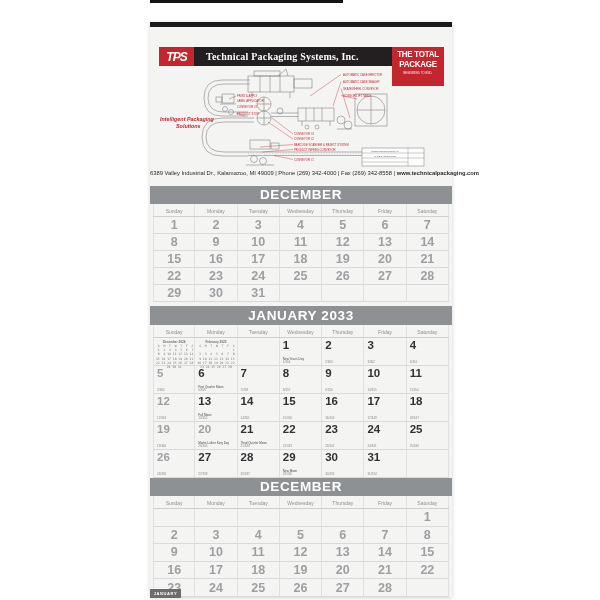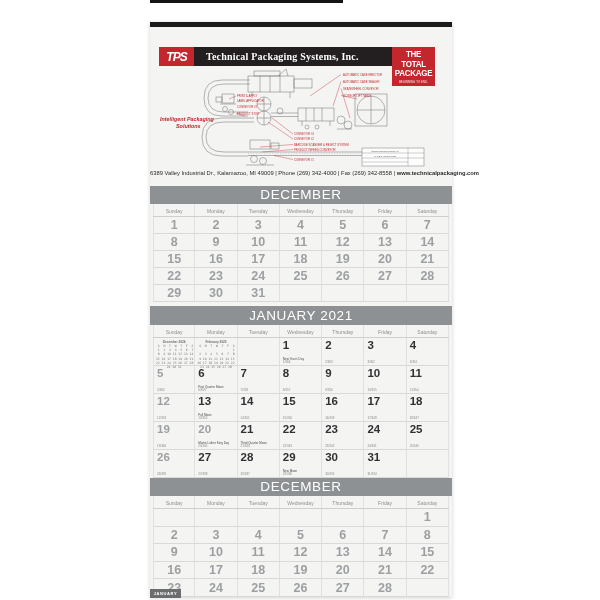--- a/index.html
+++ b/index.html
@@ -10,35 +10,35 @@
          box-shadow:0 1px 4px rgba(0,0,0,0.18);}
   .sheet-top-edge{position:absolute;left:0;top:0;width:100%;height:5px;background:#1b1b1b;}
 
   
   .header-bar{position:absolute;left:9px;top:25px;width:276px;height:19px;background:#231f20;
               display:flex;align-items:center;}
   .logo-box{width:35px;height:19px;background:#c4262e;display:flex;align-items:center;justify-content:center;}
   .logo-box span{color:#fff;font-weight:bold;font-style:italic;font-size:12px;letter-spacing:-1px;}
   .company{color:#fff;font-family:"Liberation Serif",serif;font-weight:bold;font-size:10px;margin-left:12px;
            letter-spacing:0.2px;white-space:nowrap;}
-  .badge{position:absolute;left:242px;top:25px;width:43px;height:39px;background:#c4262e;color:#fff;
+  .badge{position:absolute;left:242px;top:25px;width:52px;height:39px;background:#c4262e;color:#fff;
          text-align:center;padding-top:3px;box-sizing:border-box;z-index:3;}
   .badge .b1,.badge .b2{font-weight:800;font-size:8.5px;line-height:9.5px;letter-spacing:-0.3px;
         transform:scaleX(0.94);transform-origin:center;}
   .badge .b3{font-size:2.6px;margin-top:2.5px;letter-spacing:0.2px;}
 
   .diagram{position:absolute;left:0;top:46px;width:302px;height:102px;}
 
   .address{position:absolute;left:0;top:148px;width:100%;text-align:center;font-size:5.8px;color:#2b2b2b;
            white-space:nowrap;}
   .address b{font-weight:bold;}
 
   
   .month{position:absolute;left:0;width:302px;}
-  .month-bar{background:#8e9193;color:#ffffff;font-weight:400;text-align:center;
+  .month-bar{background:#8e9193;color:#ffffff;font-weight:700;text-align:center;
              letter-spacing:0.6px;font-size:13.5px;}
   .month-dec{top:164px;} .month-jan{top:284px;} .month-feb{top:456px;}
   .month-dec .month-bar,.month-feb .month-bar{height:18px;line-height:18px;}
   .month-jan .month-bar{height:19px;line-height:19px;}
   .weekdays{display:grid;grid-template-columns:repeat(7,1fr);margin:0 3px;border-bottom:1px solid #cfcfce;}
   .wd{font-size:5px;color:#8f8f8f;text-align:center;padding:4px 0 2px 0;border-right:1px solid #e2e2e1;}
   .wd:first-child{border-left:1px solid #e2e2e1;}
   .grid{display:grid;grid-template-columns:repeat(7,1fr);margin:0 3px;}
   .month-dec .grid{grid-auto-rows:17px;}
   .month-jan .grid{grid-auto-rows:28px;}
@@ -297,21 +297,21 @@
           <span class="num-gray">31</span>
         </div>
         <div class="cell simple"></div>
         <div class="cell simple"></div>
         <div class="cell simple"></div>
         <div class="cell simple"></div>
       </div>
   </div>
 
   <div class="month month-jan">
-    <div class="month-bar">JANUARY 2021</div>
+    <div class="month-bar">JANUARY 2033</div>
     <div class="weekdays">
         <div class="wd">Sunday</div>
         <div class="wd">Monday</div>
         <div class="wd">Tuesday</div>
         <div class="wd">Wednesday</div>
         <div class="wd">Thursday</div>
         <div class="wd">Friday</div>
         <div class="wd">Saturday</div>
       </div>
     <div class="grid">

